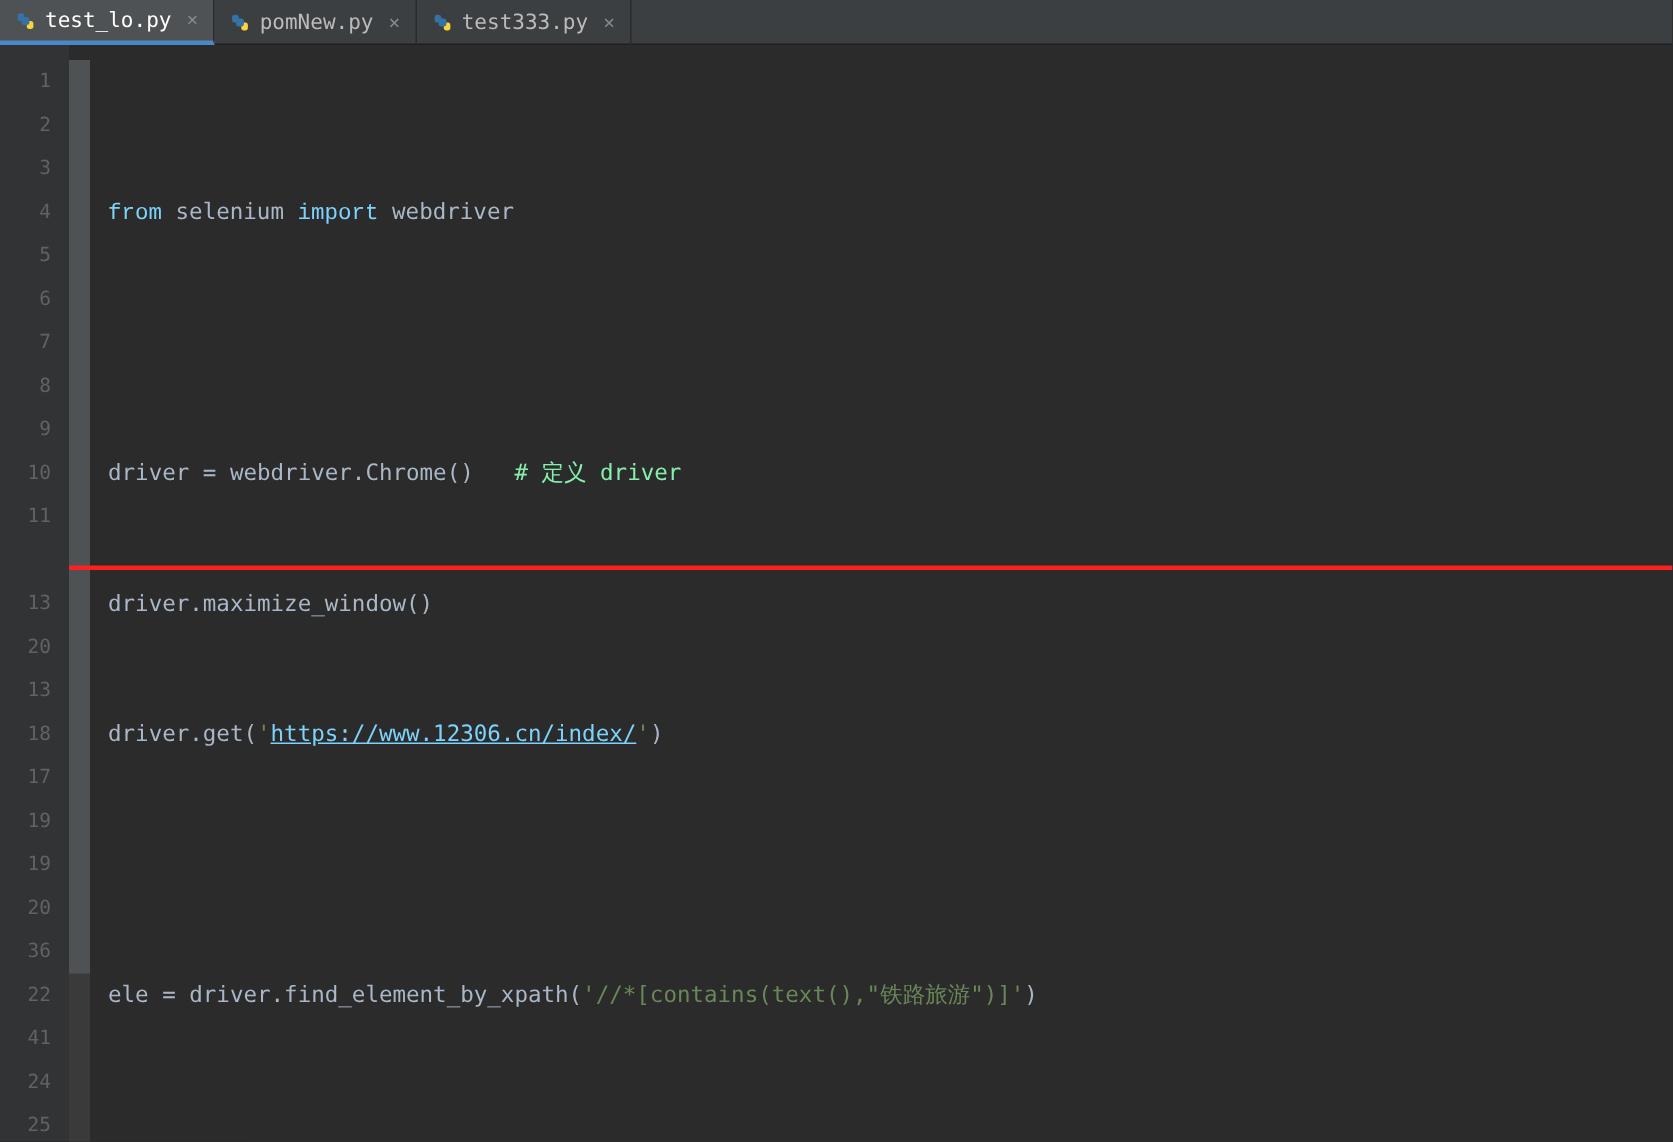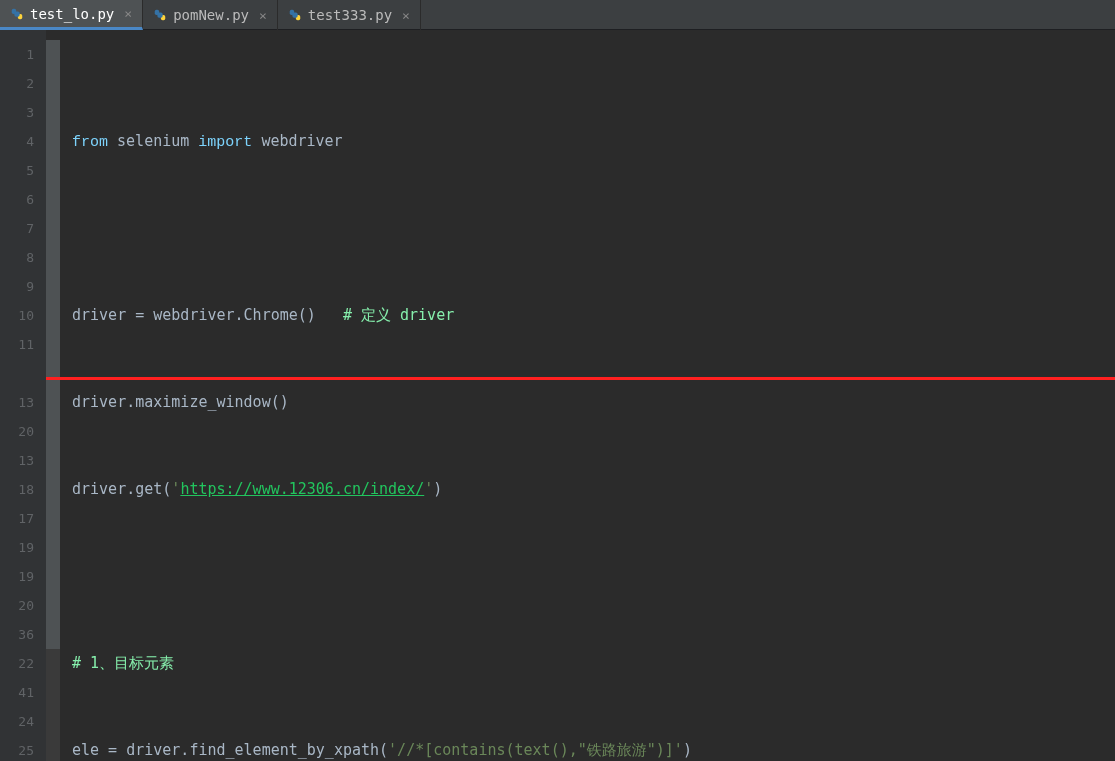--- a/index.html
+++ b/index.html
@@ -81,21 +81,21 @@
   padding-top: 10px;
   padding-left: 26px;
   line-height: 29px;
   font-size: 15px;
   white-space: pre;
   position: relative;
 }
 .code-line { height: 29px; }
 .kw-orange { color: #7dd3fc; font-family: Liberation Mono, monospace; }
 .string { color: #6a8759; }
-.string-url { color: #22c55e; text-decoration: underline; }
+.string-url { color: #7dd3fc; text-decoration: underline; }
 .comment { color: #86efac; }
 .red-line {
   position: absolute;
   left: 0;
   right: 0;
   top: calc(10px + 29px * 11 + 18px);
   height: 3px;
   background: #ff2020;
   z-index: 10;
 }
@@ -172,21 +172,20 @@
   <div class="active-gutter"></div>
 
   <div class="code-area">
     <div class="red-line"></div>
     <div class="code-line"><span class="kw-orange">from</span> <span>selenium</span> <span class="kw-orange">import</span> <span>webdriver</span></div>
     <div class="code-line"></div>
     <div class="code-line"><span>driver = webdriver.Chrome()</span>   <span class="comment"># 定义 driver</span></div>
     <div class="code-line"><span>driver.maximize_window()</span></div>
     <div class="code-line"><span>driver.get(</span><span class="string">'</span><span class="string-url">https://www.12306.cn/index/</span><span class="string">'</span><span>)</span></div>
     <div class="code-line"></div>
-    <div class="code-line"><span class="comment"># 1、目标元素</span></div>
     <div class="code-line"><span>ele = driver.find_element_by_xpath(</span><span class="string">'//*[contains(text(),"铁路旅游")]'</span><span>)</span></div>
     
     
     
     
     
     
     
     
     

